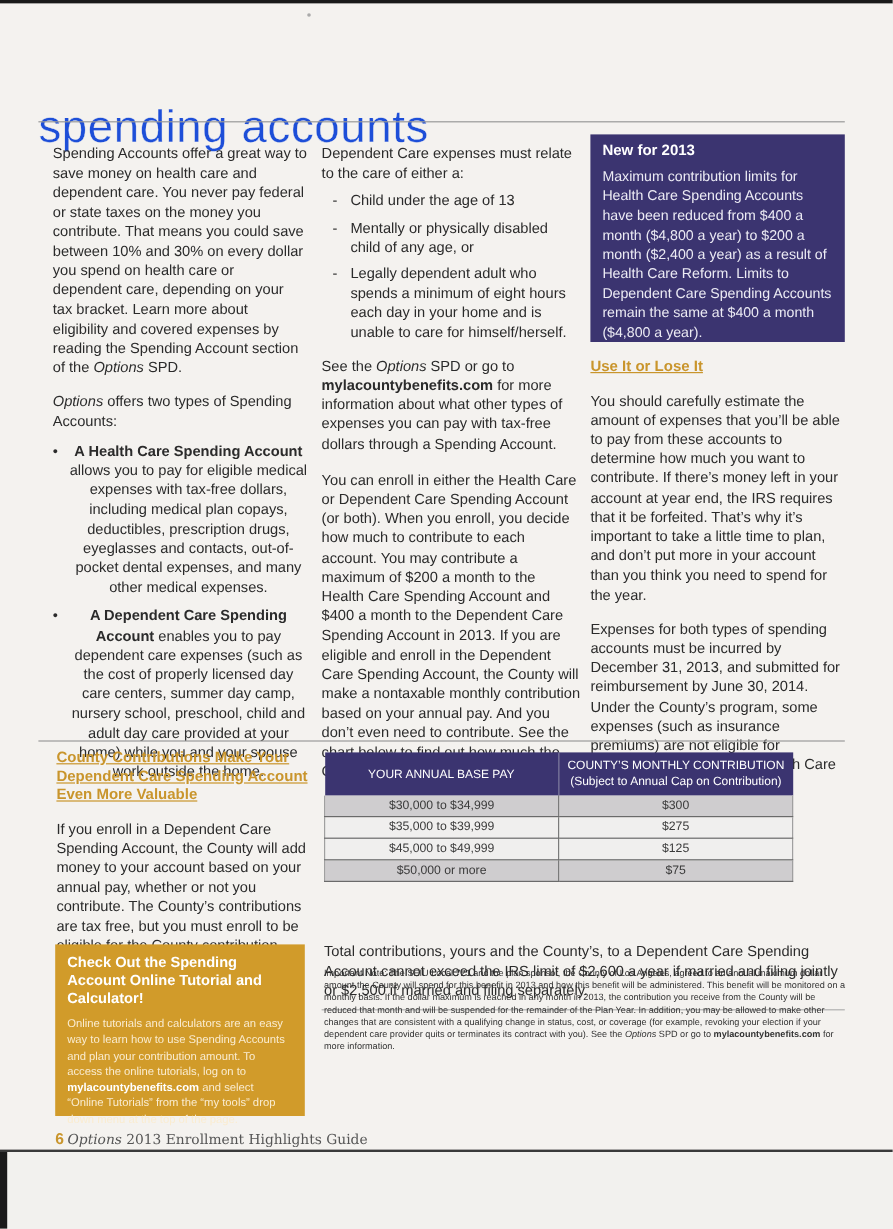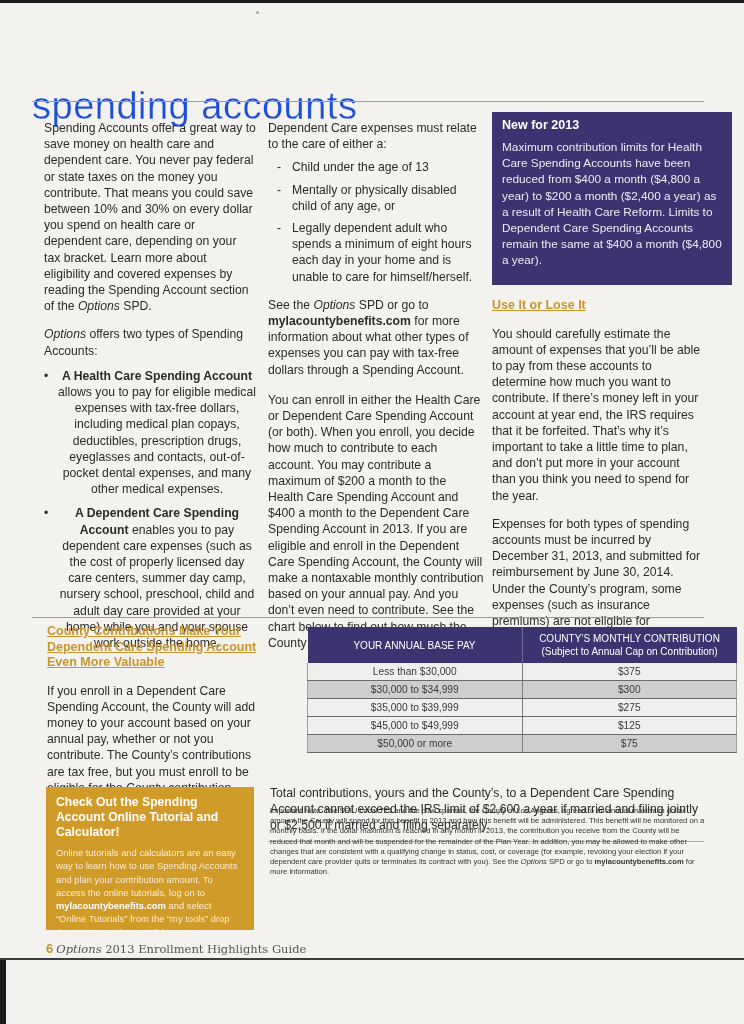--- a/index.html
+++ b/index.html
@@ -34,43 +34,43 @@
   .col3-text { position:absolute; left:492px; top:298px; width:212px; }
 
   ul.bullets { list-style:none; margin:0; padding:0;text-align:center; }
   ul.bullets li { position:relative; padding-left:14px; margin-bottom:8px; }
   ul.bullets li::before { content:"•"; position:absolute; left:0; top:0; }
   ul.dashes { list-style:none; margin:0 0 8px 0; padding:0; }
   ul.dashes li { position:relative; padding-left:24px; margin-bottom:6px; }
   ul.dashes li::before { content:"-"; position:absolute; left:9px; top:0; }
 
   .newbox {
-    position:absolute; left:492px; top:112px; width:240px; height:173px;
+    position:absolute; left:492px; top:112px; width:212px; height:173px;
     background:#3b3470; color:#ffffff; box-sizing:border-box; padding:6px 10px 0 10px;
   }
   .newbox h3 { margin:0 0 7px 0; font-size:12.5px; font-weight:bold; }
   .newbox p { margin:0; font-size:11.8px; line-height:16.2px; color:#ecebf4; }
 
   .gold-head { font-weight:bold; color:#c9952c; font-size:12.5px; line-height:15.5px; margin:0;text-decoration:underline; }
 
   .divider-rule { position:absolute; left:32px; top:617px; width:672px; height:1px; background:#9a9a9a; }
 
   .county-block { position:absolute; left:47px; top:624px; width:212px; }
 
   .tutorial-box {
     position:absolute; left:46px; top:787px; width:208px; height:143px;
     background:#d19b2a; box-sizing:border-box; padding:8px 10px;
   }
   .tutorial-box h4 { margin:0 0 6px 0; font-size:12.2px; line-height:15px; color:#ffffff; font-weight:bold; }
   .tutorial-box p { margin:0; font-size:9.4px; line-height:13.3px; color:#faecd0; }
   .tutorial-box b { color:#ffffff; }
 
   table.contrib {
-    position:absolute; left:270px; top:627px; width:430px;
-    border-collapse:collapse; font-size:10.2px;margin-left:37px;
+    position:absolute; left:270px; top:627px; width:391px;
+    border-collapse:collapse; font-size:10.2px;
   }
   table.contrib th {
     background:#3b3470; color:#ffffff; font-weight:normal; height:34px;
     font-size:10px; line-height:13px; border-right:1px solid #6d6a93;
   }
   table.contrib th:last-child { border-right:none; }
   table.contrib td {
     text-align:center; height:17px; padding:0; color:#3a3a3a;
     border-bottom:1px solid #6a6a6a; border-right:1px solid #7a7a7a;
   }
@@ -148,24 +148,20 @@
 </div>
 
 <table class="contrib">
   <thead>
     <tr>
       <th style="width:50%">YOUR ANNUAL BASE PAY</th>
       <th><span>COUNTY’S MONTHLY CONTRIBUTION</span><br><span>(Subject to Annual Cap on Contribution)</span></th>
     </tr>
   </thead>
   <tbody>
-    <tr class="odd">
-        <td>Less than $30,000</td>
-        <td>$375</td>
-      </tr>
     <tr class="even">
         <td>$30,000 to $34,999</td>
         <td>$300</td>
       </tr>
     <tr class="odd">
         <td>$35,000 to $39,999</td>
         <td>$275</td>
       </tr>
     <tr class="odd">
         <td>$45,000 to $49,999</td>

